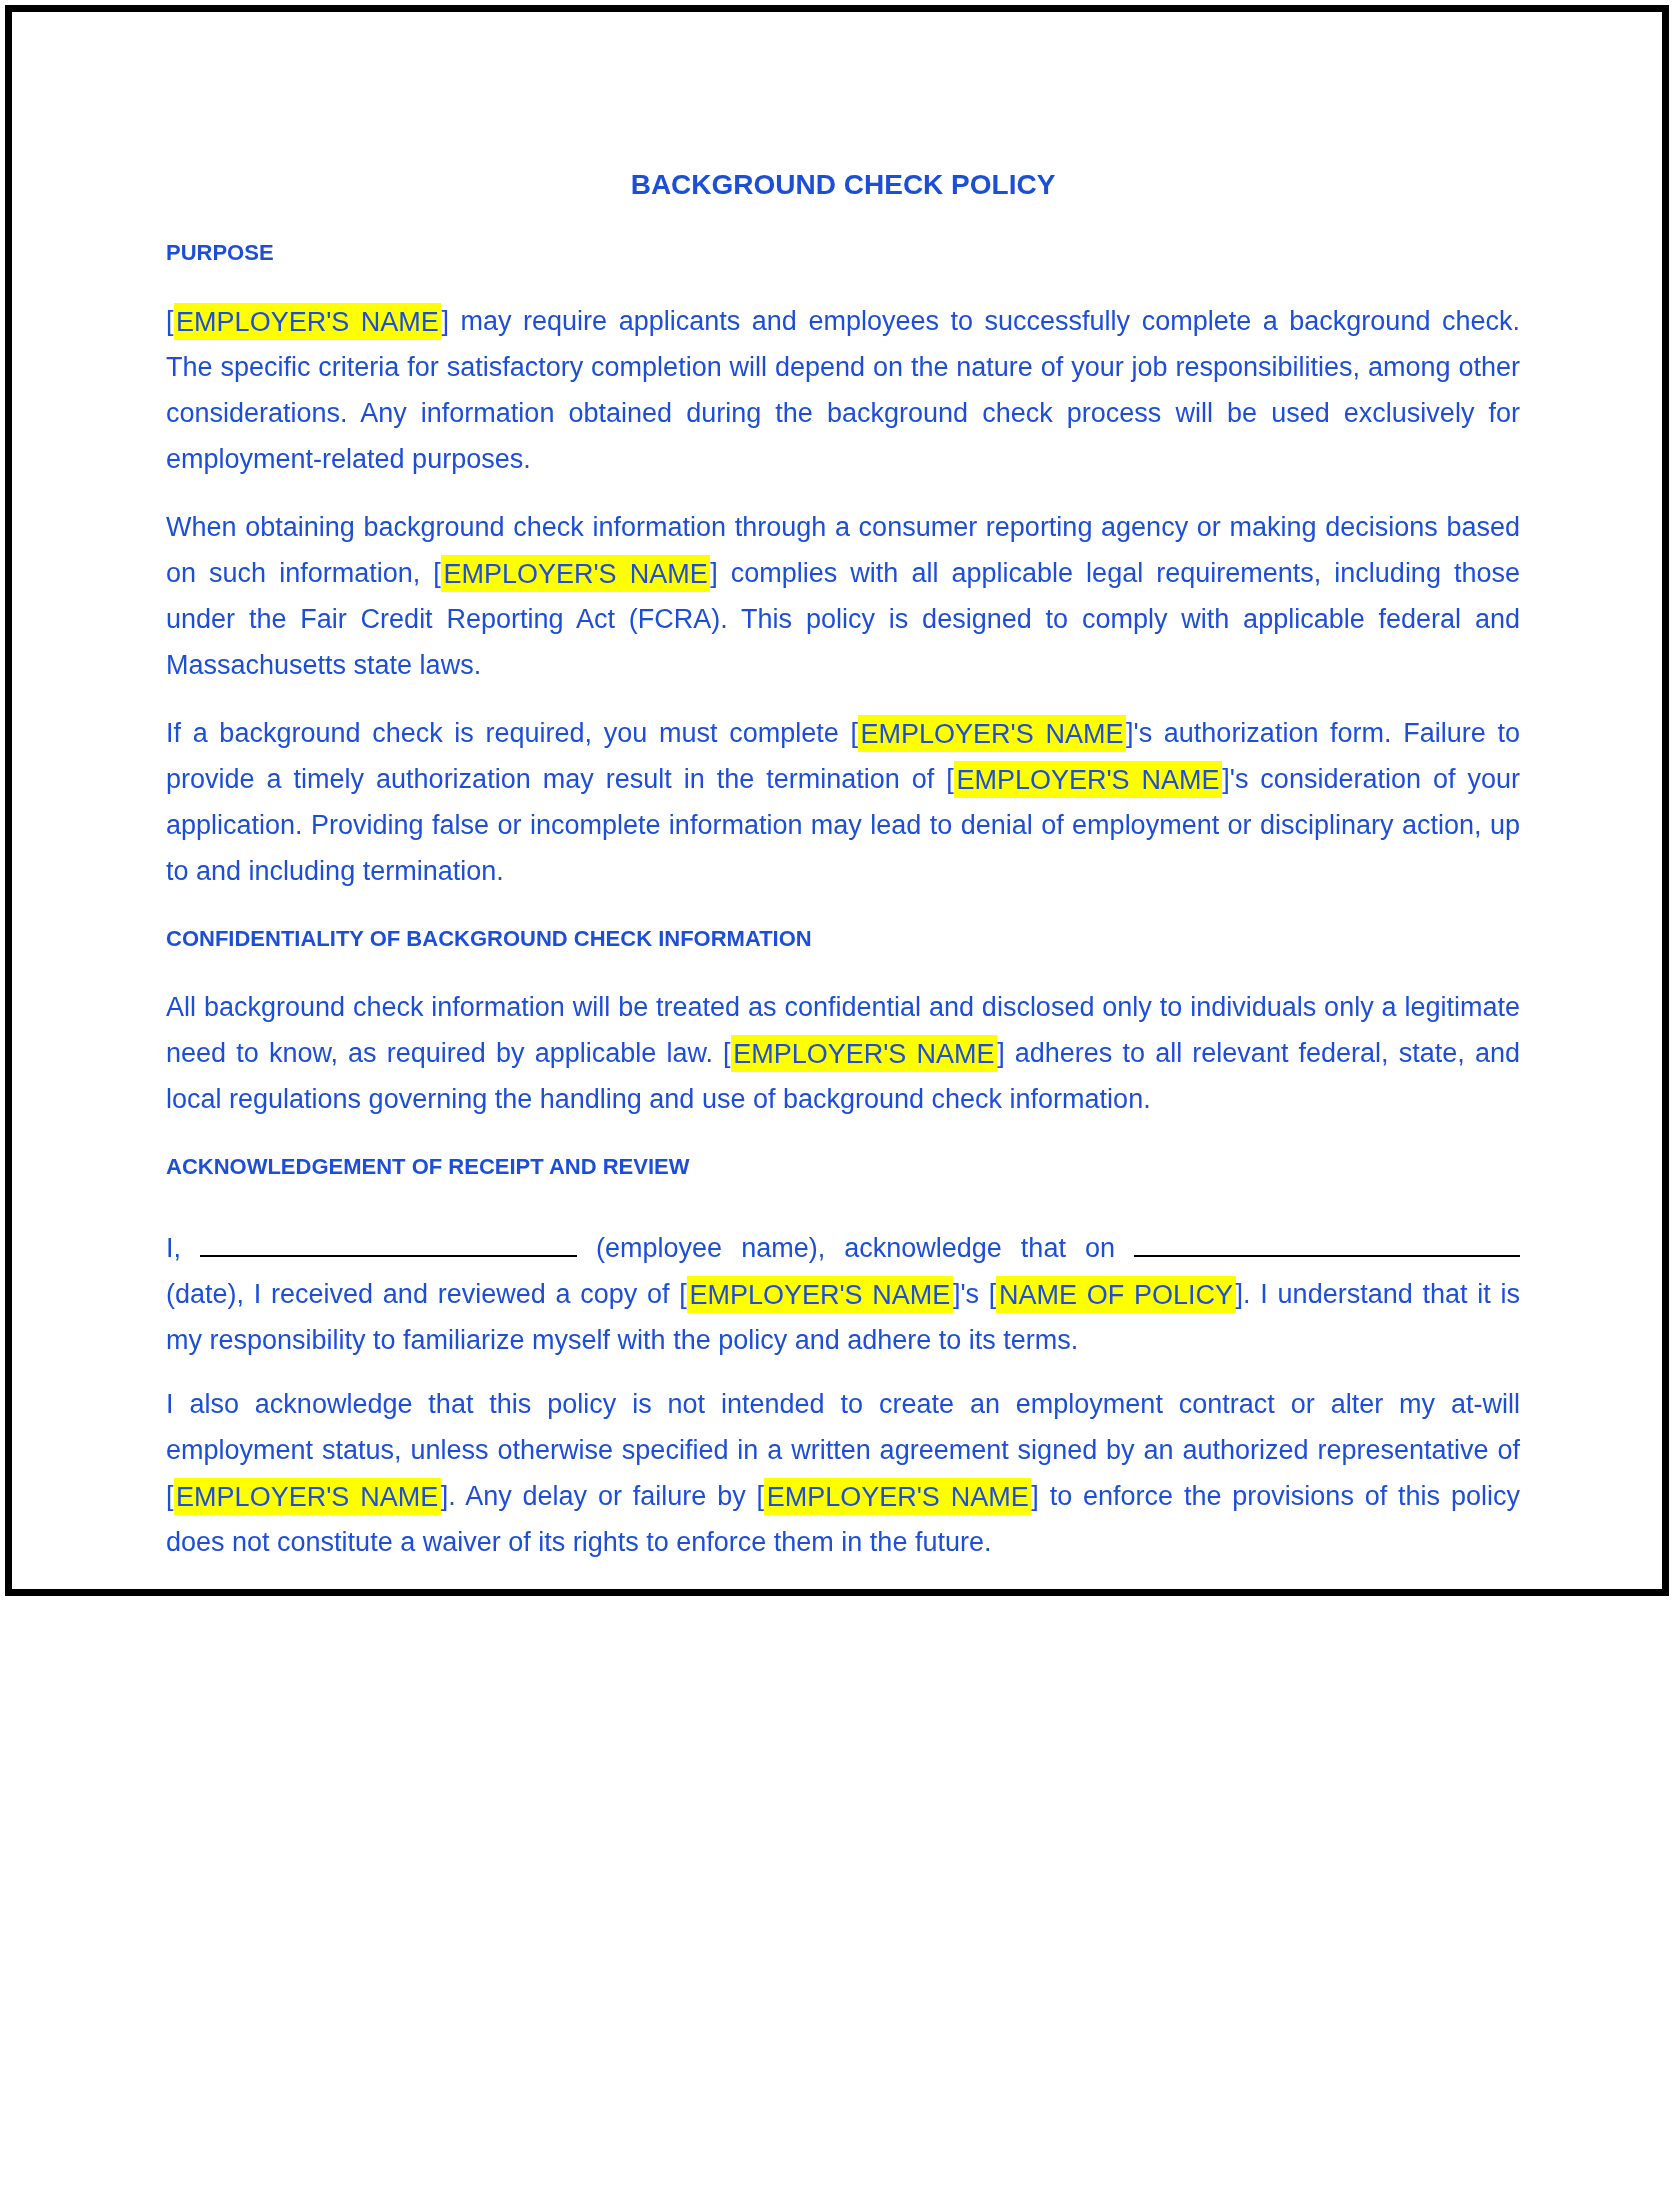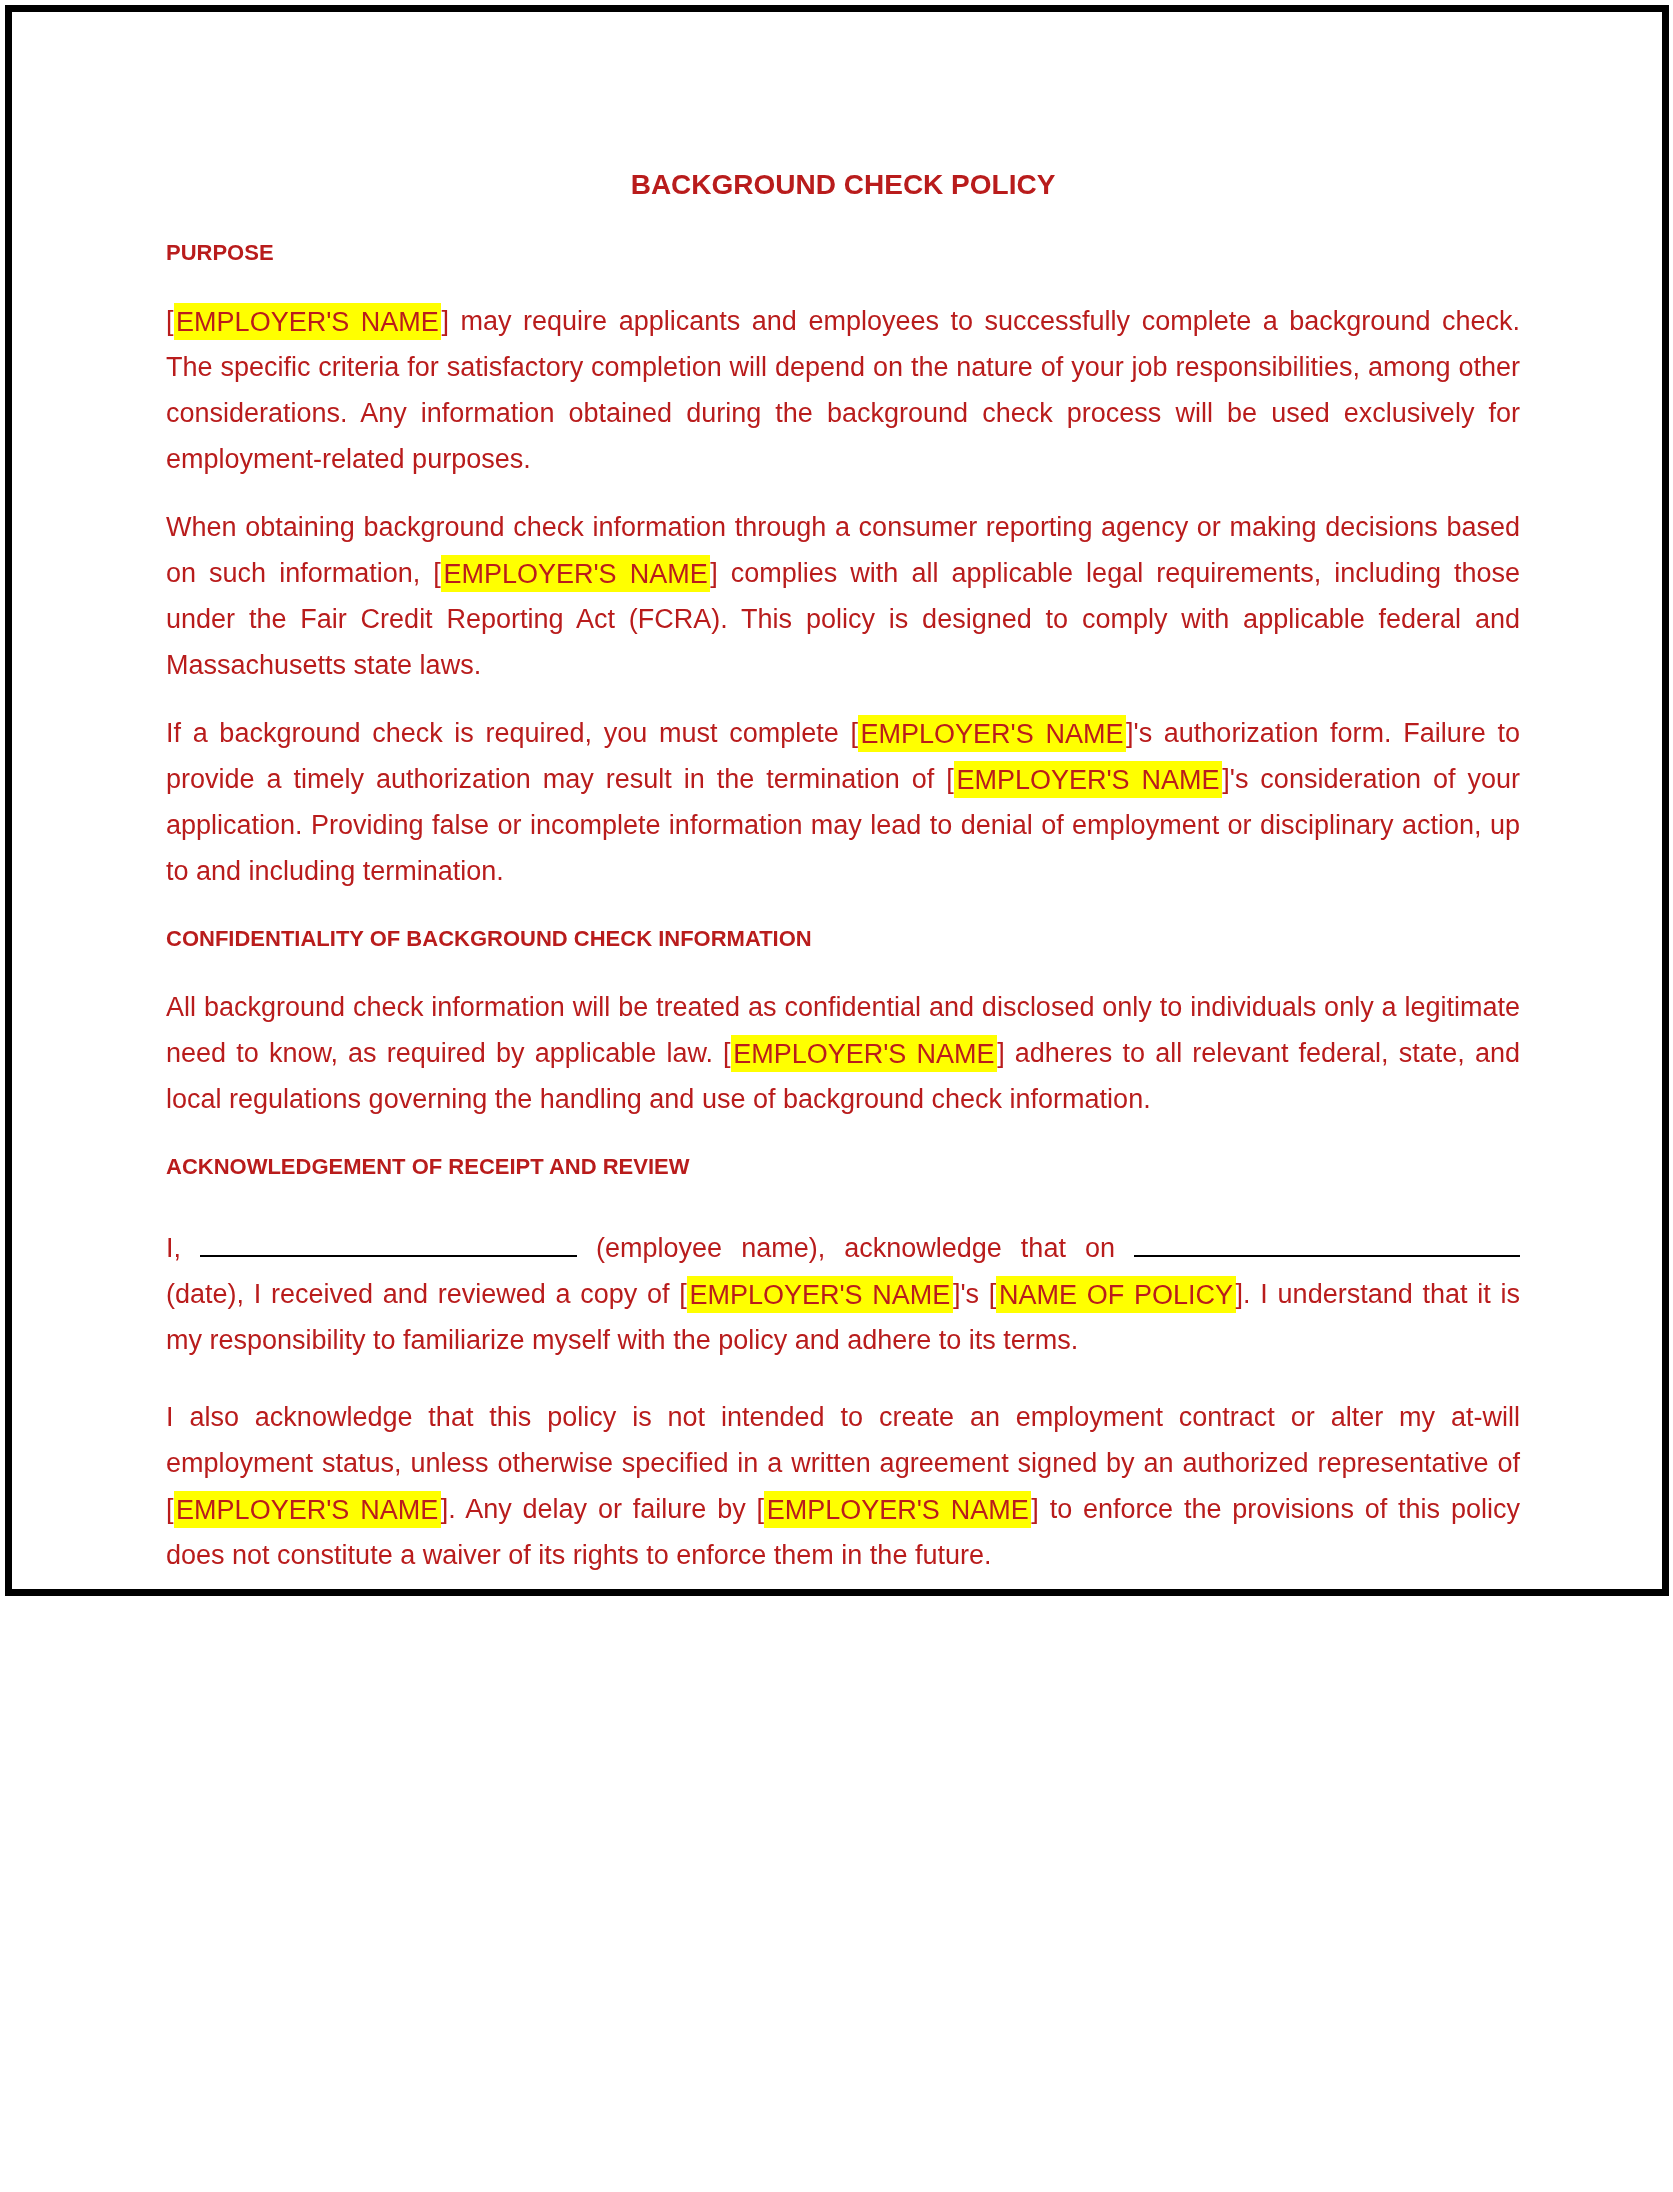--- a/index.html
+++ b/index.html
@@ -2,21 +2,21 @@
 <html style="font-size:14px"><head>
 <meta charset="utf-8">
 <style>
   html, body { margin: 0; padding: 0; background: #ffffff; }
   .page {
     position: relative;
     width: 1674px;
     height: 1601px;
     background: #ffffff;
     font-family: "Liberation Sans", "DejaVu Sans", sans-serif;
-    color: #b91c1c;
+    color: #1d4ed8;
     overflow: hidden;
   }
   .frame {
     position: absolute;
     top: 5.3px; left: 5.3px; right: 5.3px; bottom: 5.3px;
     border: 7px solid #000000;
     pointer-events: none;
   }
   .content {
     position: relative;
@@ -32,21 +32,21 @@
   }
   .heading {
     font-weight: bold;
     font-size: 22px;
     margin: 0 0 22px 0;
   }
   .para {
     text-align: justify;
     margin: 0 0 22px 0;
   }
-  .para.ack1 { margin-bottom: 31px; }
+  .para.ack1 { margin-bottom: 18px; }
   .para.ack2 { margin-bottom: 38px; }
   .heading.ack-h { margin-bottom: 35px; }
   .hl {
     background: #ffff00;
     padding: 3.5px 2.6px;
   }
   .blank {
     display: inline-block;
     border-bottom: 2.6px solid #000000;
     height: 0.85em;

